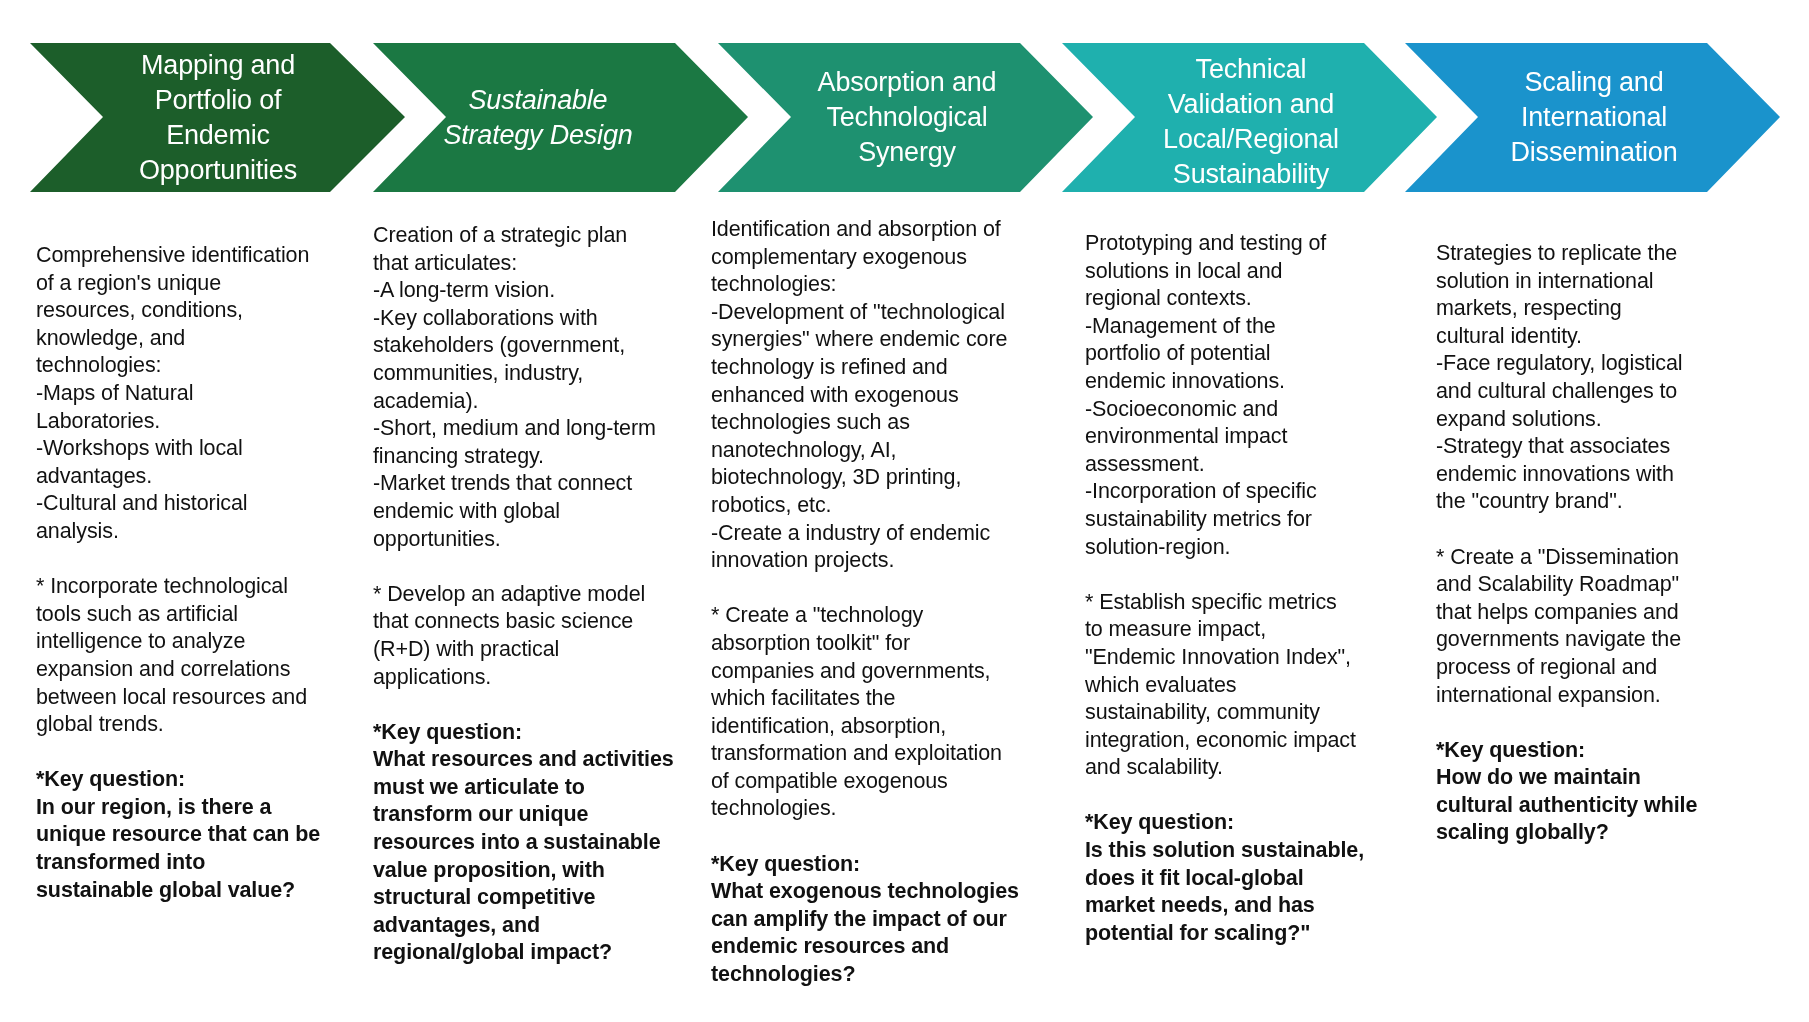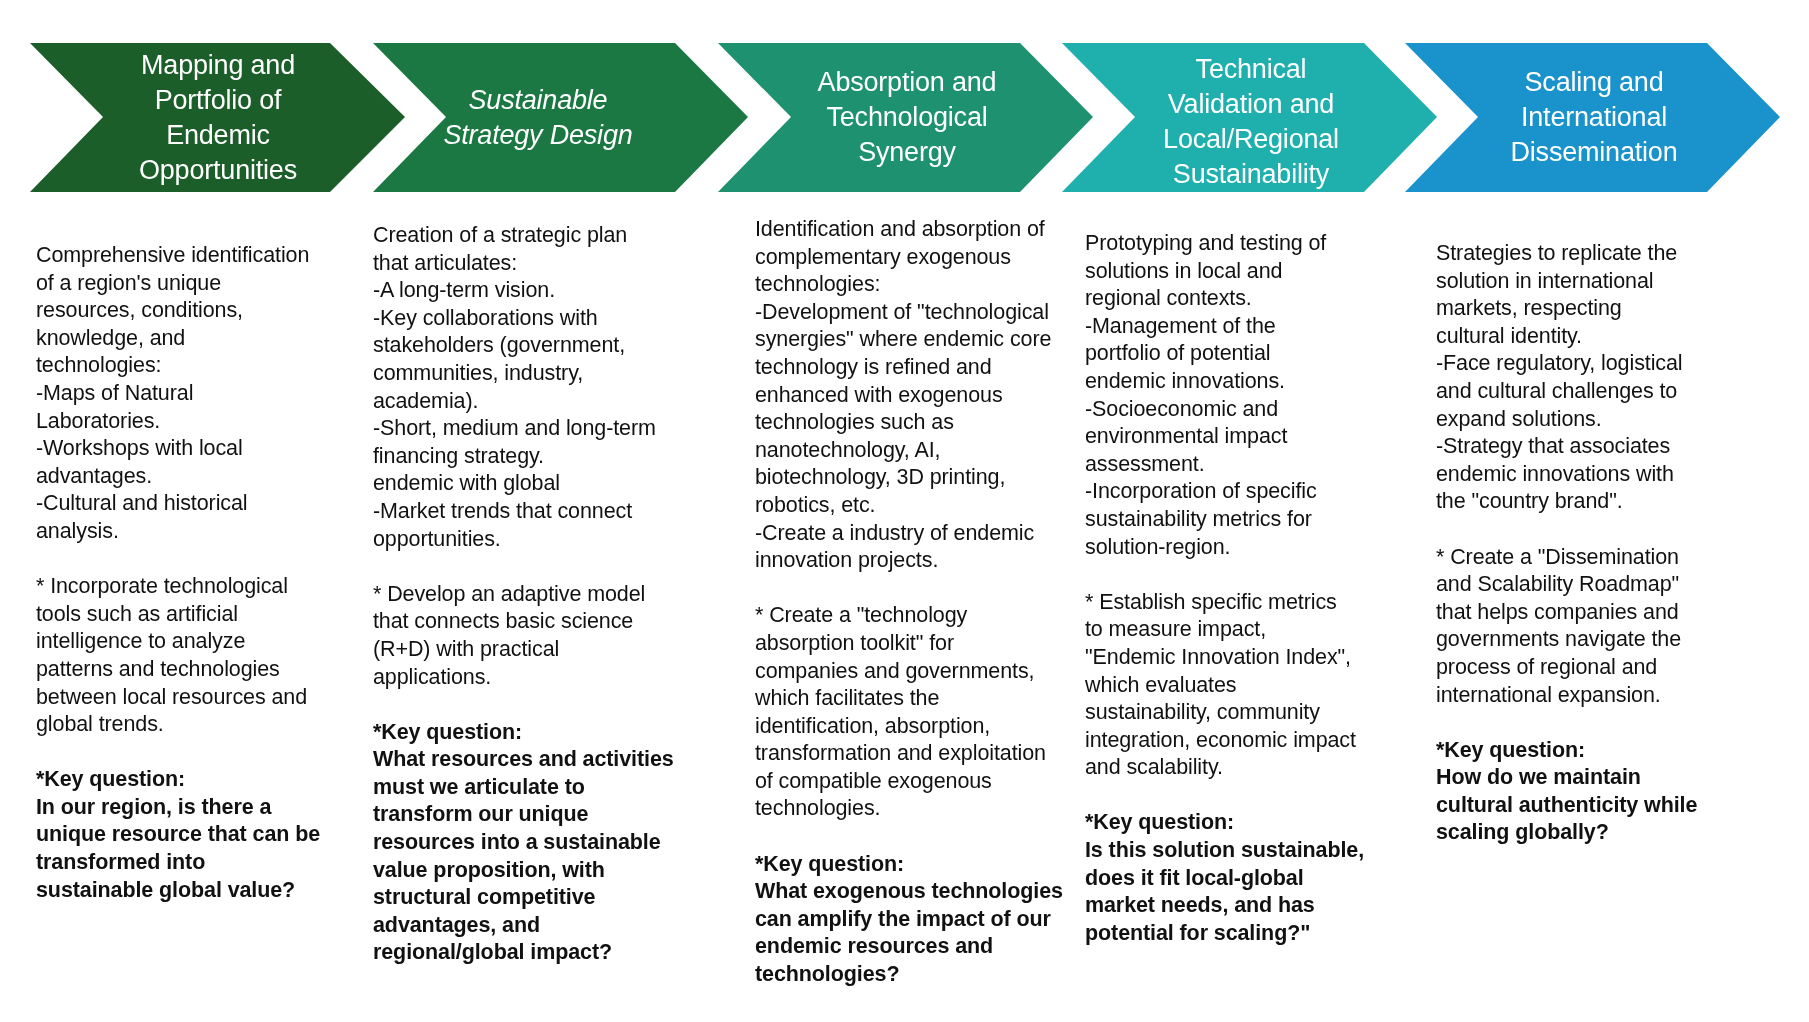--- a/index.html
+++ b/index.html
@@ -68,60 +68,60 @@
     <span class="ln">-Maps of Natural</span>
     <span class="ln">Laboratories.</span>
     <span class="ln">-Workshops with local</span>
     <span class="ln">advantages.</span>
     <span class="ln">-Cultural and historical</span>
     <span class="ln">analysis.</span>
     <span class="ln"></span>
     <span class="ln">* Incorporate technological</span>
     <span class="ln">tools such as artificial</span>
     <span class="ln">intelligence to analyze</span>
-    <span class="ln">patterns and technologies</span>
+    <span class="ln">expansion and correlations</span>
     <span class="ln">between local resources and</span>
     <span class="ln">global trends.</span>
     <span class="ln"></span>
     <span class="ln b">*Key question:</span>
     <span class="ln b">In our region, is there a</span>
     <span class="ln b">unique resource that can be</span>
     <span class="ln b">transformed into</span>
     <span class="ln b">sustainable global value?</span>
   </div>
 <div class="col" style="left:373px; top:222px;">
     <span class="ln">Creation of a strategic plan</span>
     <span class="ln">that articulates:</span>
     <span class="ln">-A long-term vision.</span>
     <span class="ln">-Key collaborations with</span>
     <span class="ln">stakeholders (government,</span>
     <span class="ln">communities, industry,</span>
     <span class="ln">academia).</span>
     <span class="ln">-Short, medium and long-term</span>
     <span class="ln">financing strategy.</span>
+    <span class="ln">-Market trends that connect</span>
     <span class="ln">endemic with global</span>
-    <span class="ln">-Market trends that connect</span>
     <span class="ln">opportunities.</span>
     <span class="ln"></span>
     <span class="ln">* Develop an adaptive model</span>
     <span class="ln">that connects basic science</span>
     <span class="ln">(R+D) with practical</span>
     <span class="ln">applications.</span>
     <span class="ln"></span>
     <span class="ln b">*Key question:</span>
     <span class="ln b">What resources and activities</span>
     <span class="ln b">must we articulate to</span>
     <span class="ln b">transform our unique</span>
     <span class="ln b">resources into a sustainable</span>
     <span class="ln b">value proposition, with</span>
     <span class="ln b">structural competitive</span>
     <span class="ln b">advantages, and</span>
     <span class="ln b">regional/global impact?</span>
   </div>
-<div class="col" style="left:711px; top:216px;margin-left:44px;">
+<div class="col" style="left:711px; top:216px;">
     <span class="ln">Identification and absorption of</span>
     <span class="ln">complementary exogenous</span>
     <span class="ln">technologies:</span>
     <span class="ln">-Development of "technological</span>
     <span class="ln">synergies" where endemic core</span>
     <span class="ln">technology is refined and</span>
     <span class="ln">enhanced with exogenous</span>
     <span class="ln">technologies such as</span>
     <span class="ln">nanotechnology, AI,</span>
     <span class="ln">biotechnology, 3D printing,</span>

